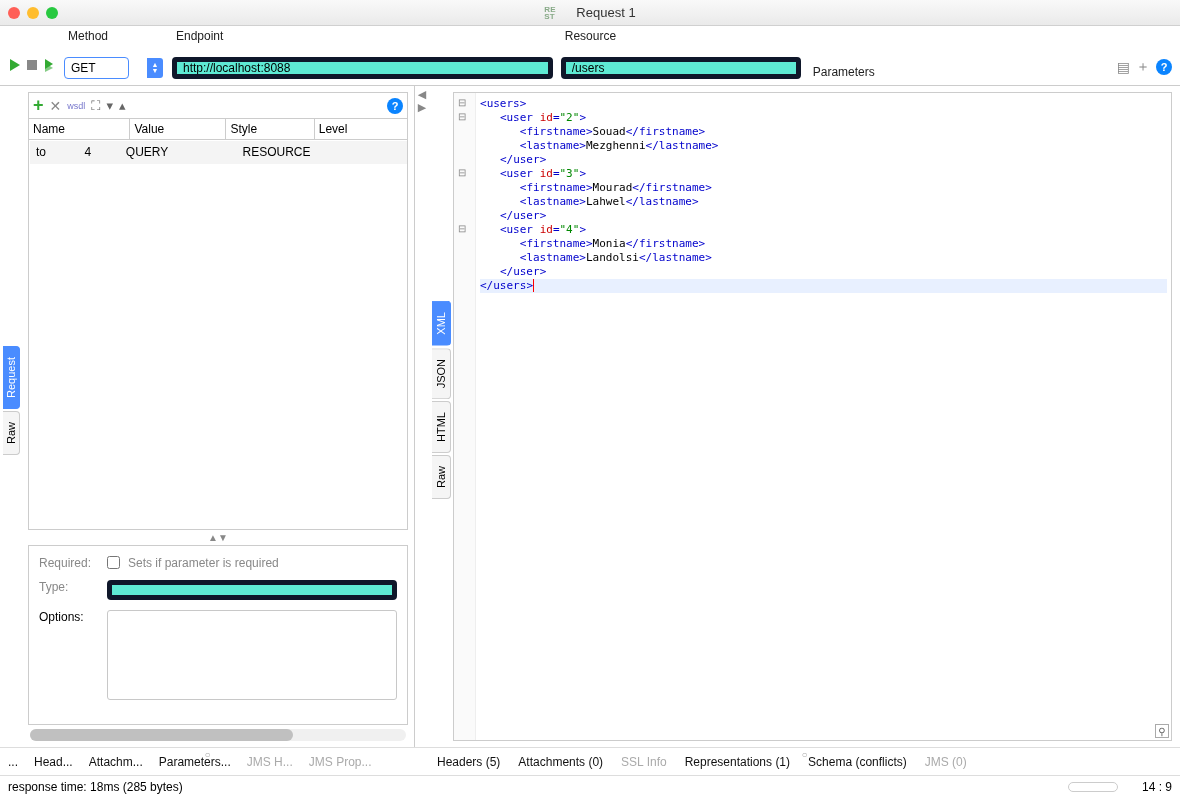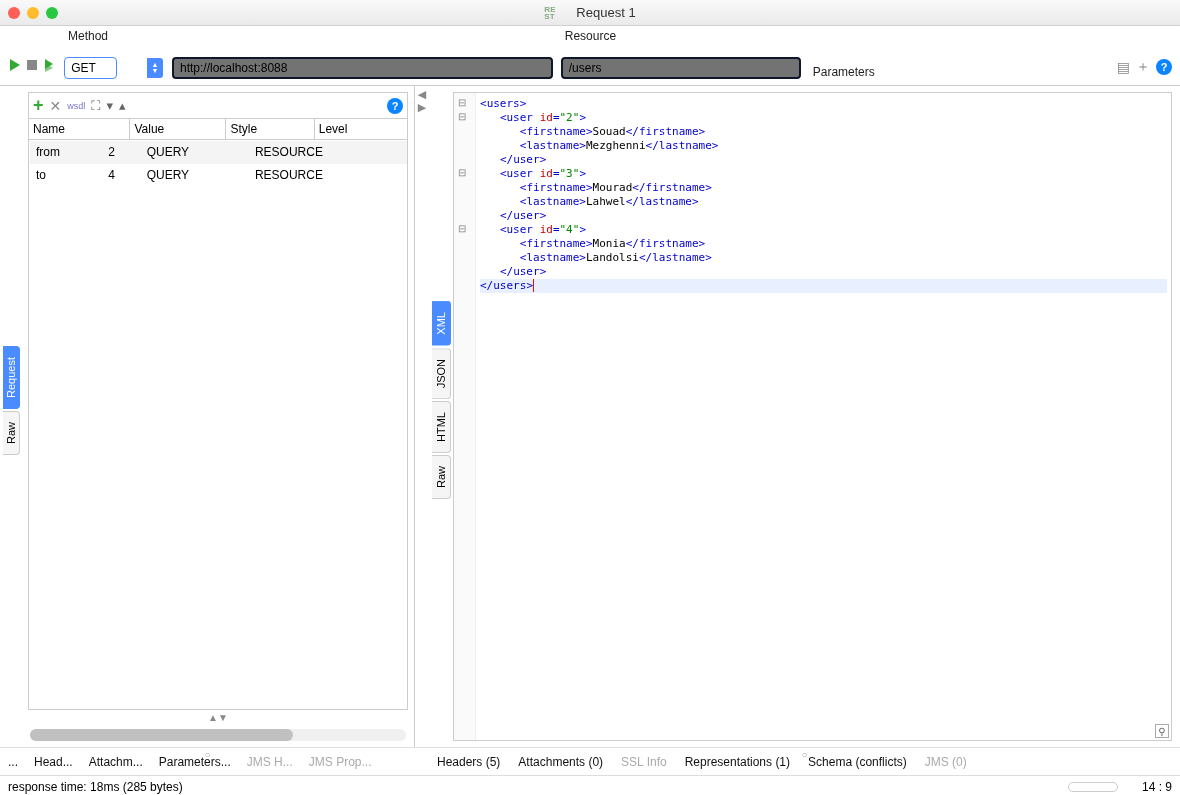--- a/index.html
+++ b/index.html
@@ -18,22 +18,22 @@
   .runbtns { display:flex; gap:4px; align-items:center; padding-bottom:4px; }
   .play-icon { color:#3a3; cursor:pointer; }
   .stop-icon { color:#888; }
   .reload-icon { color:#3a3; }
   .field-col { display:flex; flex-direction:column; gap:14px; }
   .field-col .lbl { font-size:12px; color:#222; padding-left:4px; }
   .field-col.method { width:100px; }
   .field-col.endpoint { flex:1; min-width:200px; }
   .field-col.resource { width:240px; }
   .field-col.params { width:300px;margin-top:8px; }
-  select, input[type=text] { height:22px; border:2px solid #0f172a; border-radius:4px; padding:0 6px; font-size:12px; background:#737373; }
-  select { background:#fff; appearance:none; padding-right:20px; background-image:linear-gradient(45deg,transparent 50%,#4a8 50%),linear-gradient(135deg,#4a8 50%,transparent 50%); background-position:right 8px top 10px,right 4px top 10px; background-size:4px 4px,4px 4px; background-repeat:no-repeat;text-align:center; }
+  select, input[type=text] { height:22px; border:5px solid #0f172a; border-radius:4px; padding:0 6px; font-size:12px; background:#5eead4; }
+  select { background:#fff; appearance:none; padding-right:32px; background-image:linear-gradient(45deg,transparent 50%,#4a8 50%),linear-gradient(135deg,#4a8 50%,transparent 50%); background-position:right 8px top 10px,right 4px top 10px; background-size:4px 4px,4px 4px; background-repeat:no-repeat; }
   .method select { background-color:#fff; border:1px solid #4a8cff; background-image:none; position:relative; }
   .method-wrap { position:relative; }
   .method-wrap .arrows { position:absolute; right:1px; top:1px; bottom:1px; width:16px; background:#4a8cff; border-radius:0 3px 3px 0; display:flex; flex-direction:column; align-items:center; justify-content:center; }
   .method-wrap .arrows span { color:#fff; font-size:7px; line-height:6px; }
   .sidebtns { display:flex; gap:6px; align-items:center; padding-bottom:3px; }
   .sidebtns .ic { color:#888; cursor:pointer; font-size:14px; }
   .help { width:16px; height:16px; border-radius:50%; background:#0a84ff; color:#fff; display:flex; align-items:center; justify-content:center; font-weight:bold; font-size:11px; }
   
   
   .main { display:flex; height:calc(100vh - 26px - 58px - 28px - 22px); }
@@ -140,20 +140,21 @@
       <select>
         <option>GET</option>
       </select>
       <div class="arrows">
           <span>▲</span>
           <span>▼</span>
         </div>
     </div>
   </div>
   <div class="field-col endpoint">
+    <span class="lbl">Endpoint</span>
     <input type="text" value="http://localhost:8088" style="">
   </div>
   <div class="field-col resource">
     <span class="lbl">Resource</span>
     <input type="text" value="/users" style="">
   </div>
   <div class="field-col params">
     <span class="lbl">Parameters</span>
   </div>
   <div class="sidebtns">
@@ -188,35 +189,44 @@
           <th>Value</th>
           <th>Style</th>
           <th>Level</th>
         </tr>
           </thead>
       </table>
       <div class="params-area">
         <table class="params" style="border:none;">
           <tbody id="param-rows">
               <tr>
-                <td>from</td>
-                <td>2</td>
-                <td>QUERY</td>
-                <td>RESOURCE</td>
-              </tr>
-              <tr>
                 <td>to</td>
                 <td>4</td>
                 <td>QUERY</td>
                 <td>RESOURCE</td>
               </tr>
             </tbody>
         </table>
       </div>
       <div class="drag-handle">▲▼</div>
+      <div class="prop-panel">
+        <div class="prop-row">
+          <span class="plbl">Required:</span>
+          <input type="checkbox" style="">
+          <span>Sets if parameter is required</span>
+        </div>
+        <div class="prop-row">
+          <span class="plbl">Type:</span>
+          <input type="text" style="">
+        </div>
+        <div class="prop-row opts">
+          <span class="plbl">Options:</span>
+          <textarea style=""></textarea>
+        </div>
+      </div>
       <div class="hscroll">
           <div class="thumb"></div>
         </div>
     </div>
   </div>
 
   <div class="splitter">
     <span>◀</span>
     <span>▶</span>
   </div>

